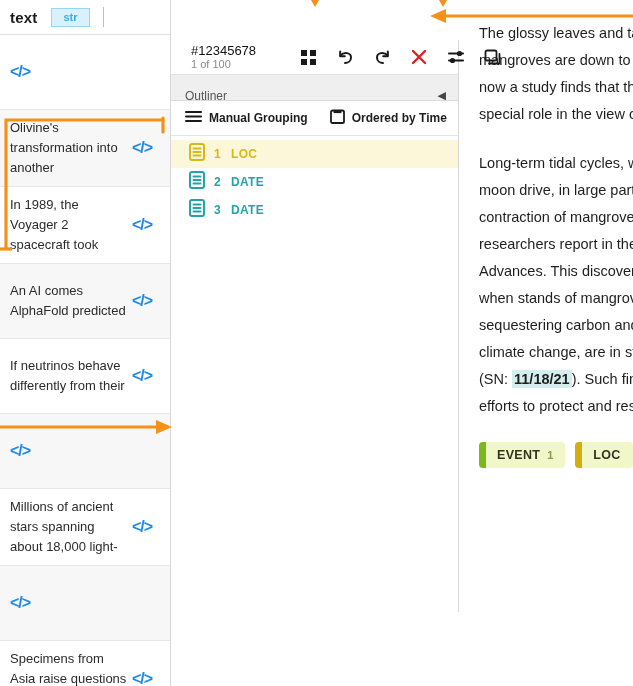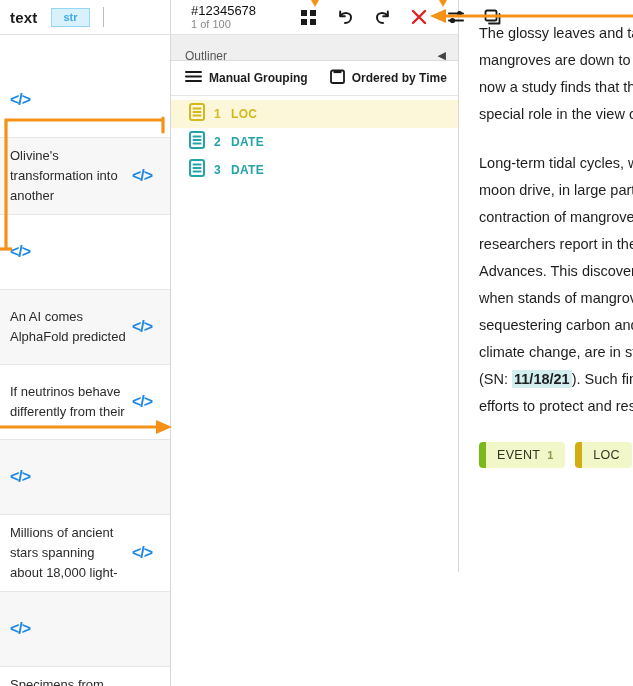--- a/index.html
+++ b/index.html
@@ -12,21 +12,20 @@
   #app { position: relative; width: 633px; height: 686px; display: flex; }
 
   
   #sidebar {
     width: 171px; height: 686px;
     border-right: 1px solid #d8d8d8;
     background: #ffffff;
     display: flex; flex-direction: column;
     flex: 0 0 171px;
     overflow: hidden;
-    gap: 28px;
   }
   .sb-head {
     height: 35px; flex: 0 0 35px;
     display: flex; align-items: center;
     padding: 0 10px;
     border-bottom: 1px solid #e2e2e2;
     background: #fff;
   }
   .sb-head-title {
     font-size: 15px; font-weight: bold; color: #1b1b1b;
@@ -72,20 +71,21 @@
     letter-spacing: -1px;
   }
 
   
   #middle {
     width: 288px; flex: 0 0 288px;
     height: 572px;
     display: flex; flex-direction: column;
     background: #84cc16;
     border-right: 1px solid #d8d8d8;
+    margin-top: 40px;
   }
   .mid-top {
     height: 35px; flex: 0 0 35px;
     display: flex; align-items: center;
     border-bottom: 1px solid #e2e2e2;
     background: #fff;
     position: relative;
   }
   .doc-id { padding-left: 20px; line-height: 1.05; }
   .doc-id .num { font-size: 13px; color: #111; display: block; }
@@ -153,21 +153,21 @@
   .tag {
     display: inline-flex; align-items: center;
     background: #f2f7c9;
     border-radius: 4px;
     overflow: hidden;
     height: 26px;
     padding-right: 12px;
   }
   .tag .bar { width: 7px; height: 26px; flex: 0 0 7px; }
   .tag .tx {
-    font-size: 12.5px; font-weight: normal; color: #333322;
+    font-size: 12.5px; font-weight: bold; color: #333322;
     padding-left: 11px; letter-spacing: .3px;
   }
   .tag .cnt { font-size: 11px; color: #8d9a50; margin-left: 7px; font-weight: bold; }
 
   
   #annot { position: absolute; left: 0; top: 0; width: 633px; height: 686px; pointer-events: none; }
 </style>
 </head>
 <body>
 
@@ -184,20 +184,21 @@
       <div class="sb-row">
         <div class="sb-code">&lt;/&gt;</div>
       </div>
 
       <div class="sb-row alt">
         <div class="sb-row-text">Olivine's transformation into another</div>
         <div class="sb-code">&lt;/&gt;</div>
       </div>
 
       <div class="sb-row">
+        <div class="sb-row-text">In 1989, the Voyager 2 spacecraft took</div>
         <div class="sb-code">&lt;/&gt;</div>
       </div>
 
       <div class="sb-row alt">
         <div class="sb-row-text">An AI comes AlphaFold predicted</div>
         <div class="sb-code">&lt;/&gt;</div>
       </div>
 
       <div class="sb-row">
         <div class="sb-row-text">If neutrinos behave differently from their</div>

